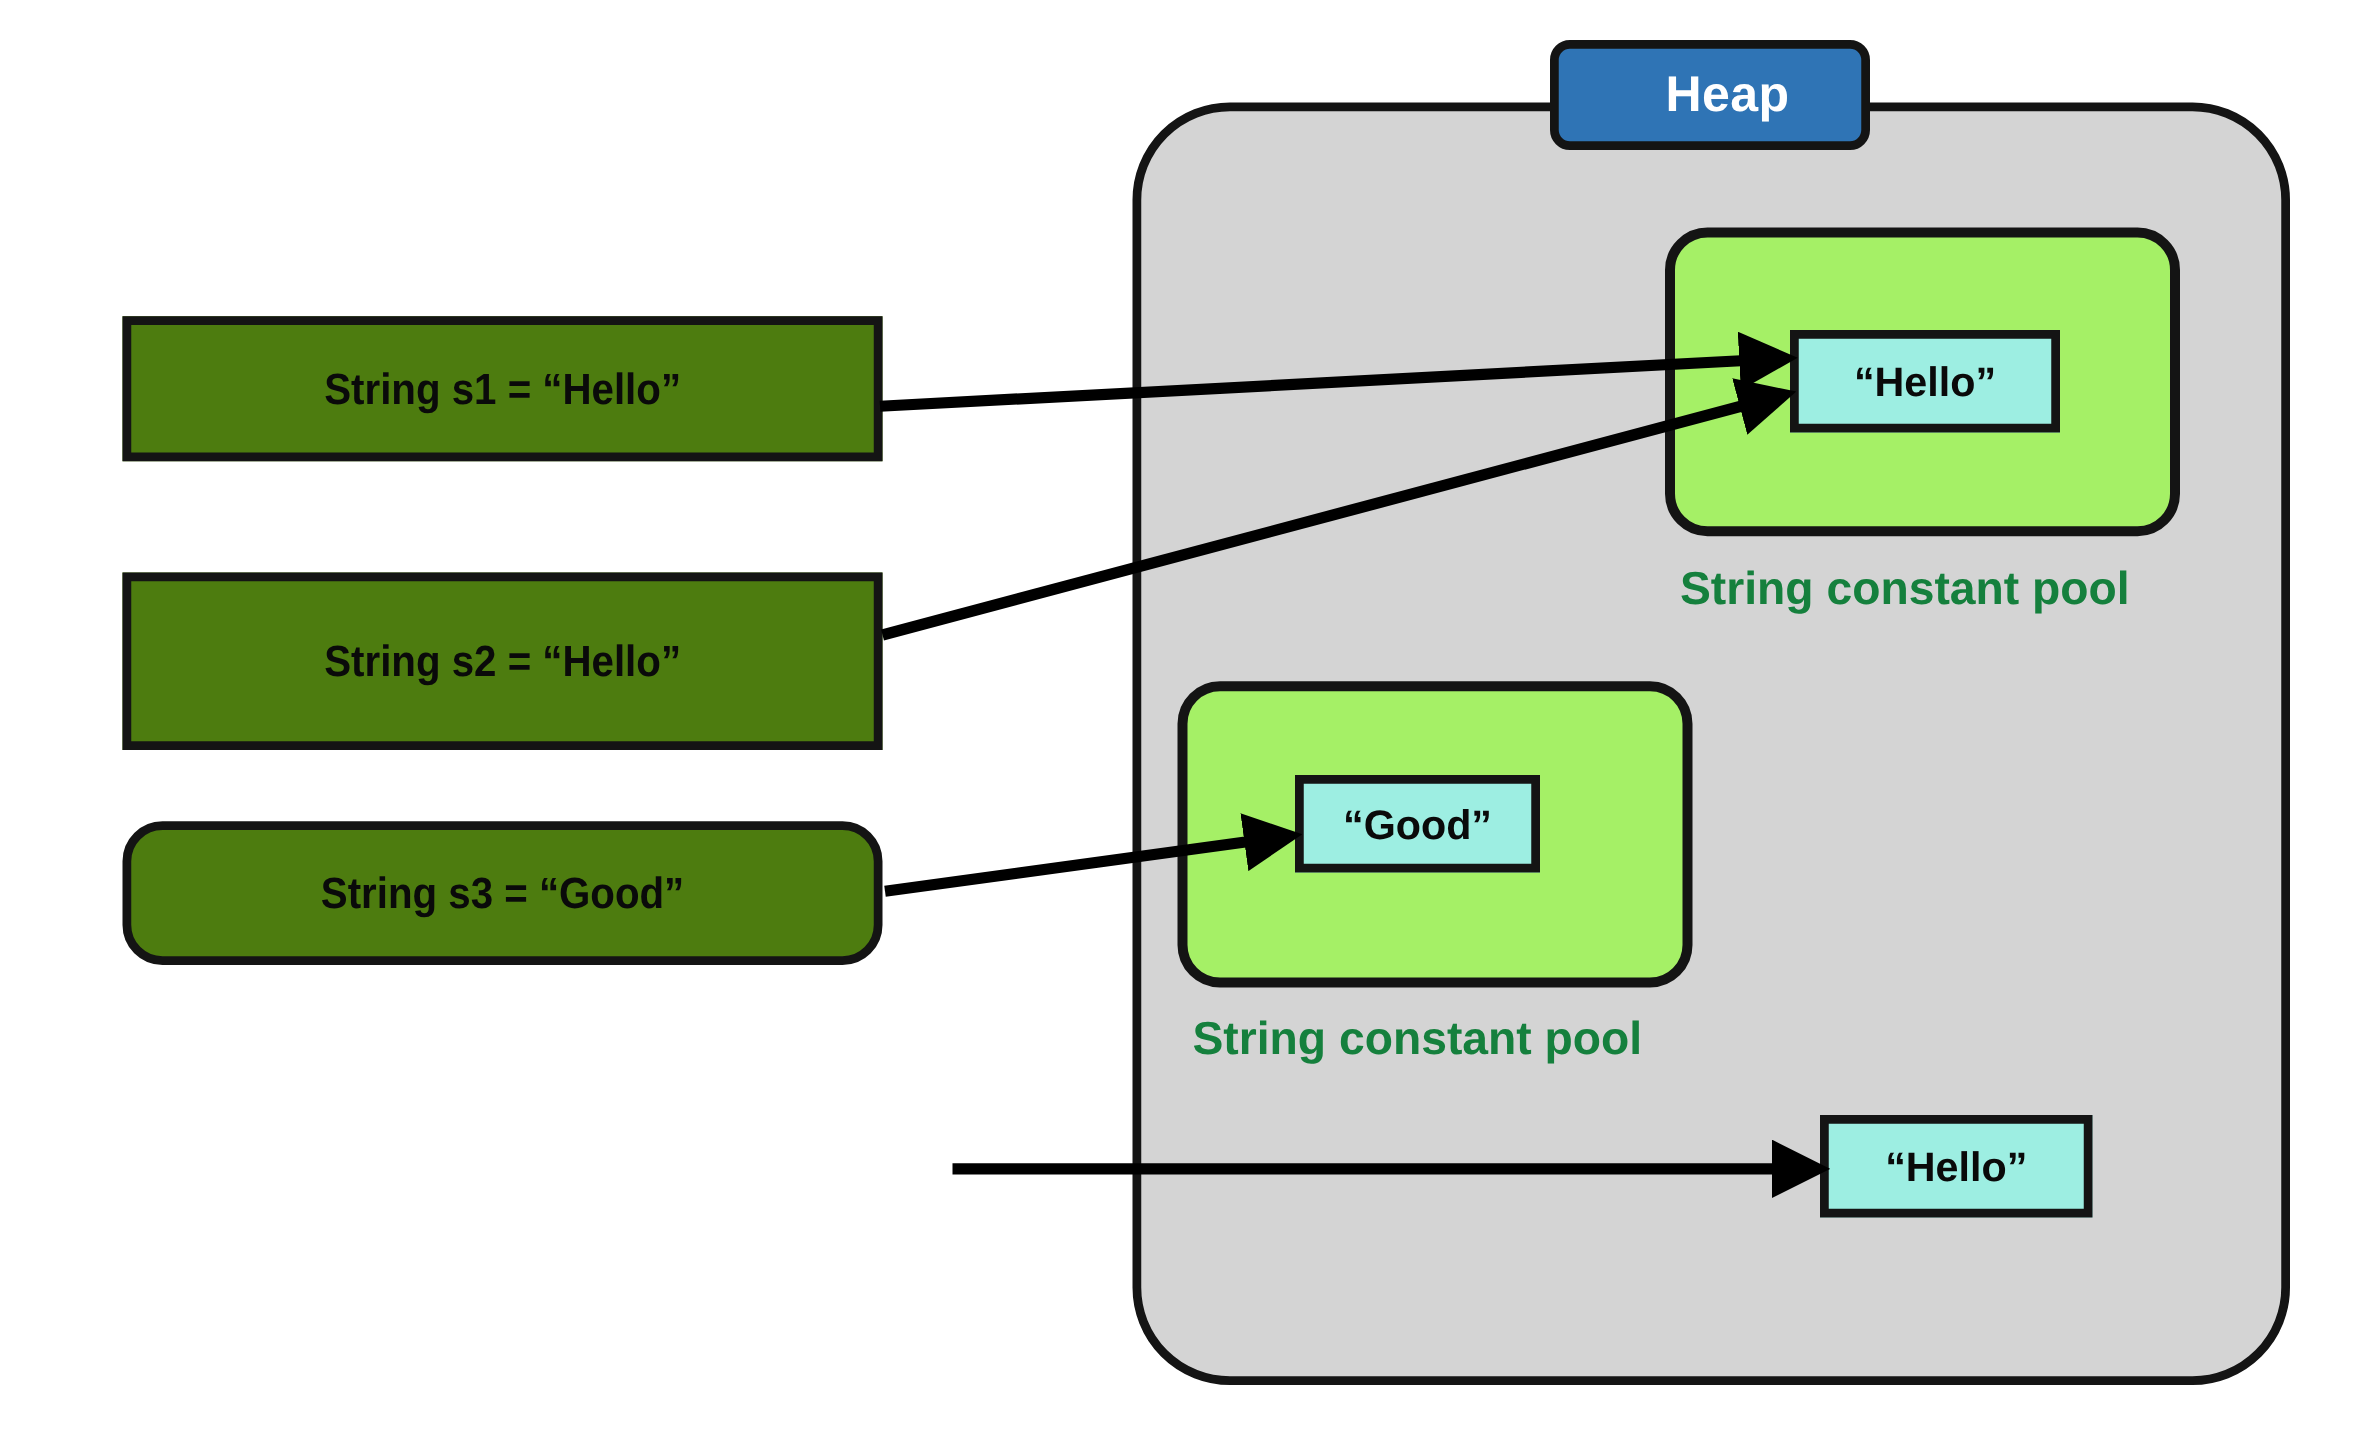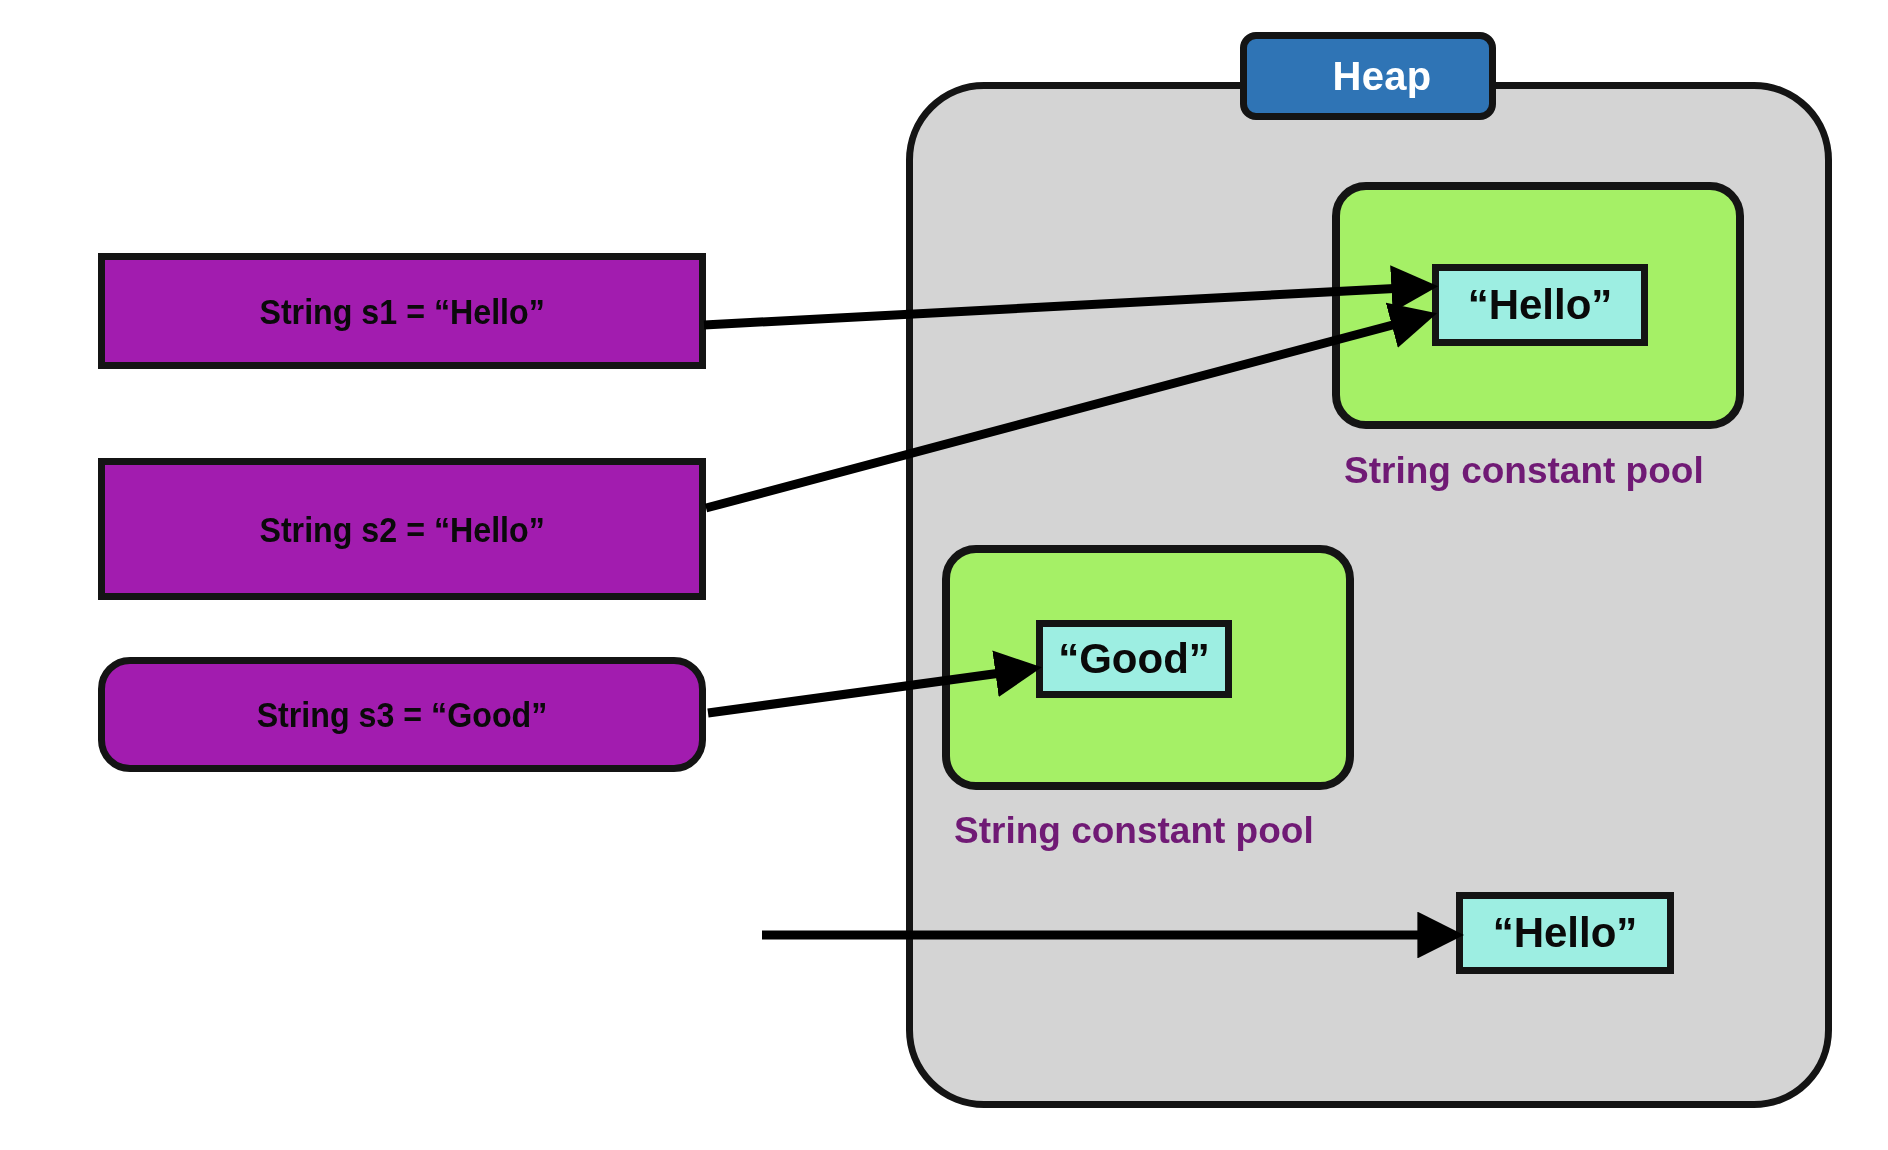--- a/index.html
+++ b/index.html
@@ -82,55 +82,55 @@
     top: 545px;
     width: 412px;
     height: 245px;
   }
 
   .pool-caption {
     position: absolute;
     font-family: "Liberation Sans", sans-serif;
     font-size: 37px;
     font-weight: 700;
-    color: #701a75;
+    color: #15803d;
     white-space: nowrap;
     z-index: 3;
     line-height: 1;
   }
   .pool-caption-top  { left: 1344px; top: 452px; }
   .pool-caption-bot  { left: 954px;  top: 812px; }
 
   
   .value-box {
     position: absolute;
     background: #9deee2;
     border: 7px solid #141414;
     box-sizing: border-box;
     display: flex;
     align-items: center;
     justify-content: center;
     z-index: 4;
   }
   .value-box-label {
     font-family: "Liberation Sans", sans-serif;
-    font-size: 42px;
+    font-size: 33px;
     font-weight: 700;
     color: #0a0a0a;
     line-height: 1;
     white-space: nowrap;
   }
   .vb-hello-pool { left: 1432px; top: 264px; width: 216px; height: 82px; }
   .vb-good-pool  { left: 1036px; top: 620px; width: 196px; height: 78px; align-items: center; }
   .vb-hello-heap { left: 1456px; top: 892px; width: 218px; height: 82px; }
 
   
   .decl-box {
     position: absolute;
-    background: #a21caf;
+    background: #4d7c0f;
     border: 7px solid #141414;
     box-sizing: border-box;
     display: flex;
     align-items: center;
     justify-content: center;
     z-index: 4;
   }
   .decl-label {
     font-family: "Liberation Sans", sans-serif;
     font-weight: 700;

